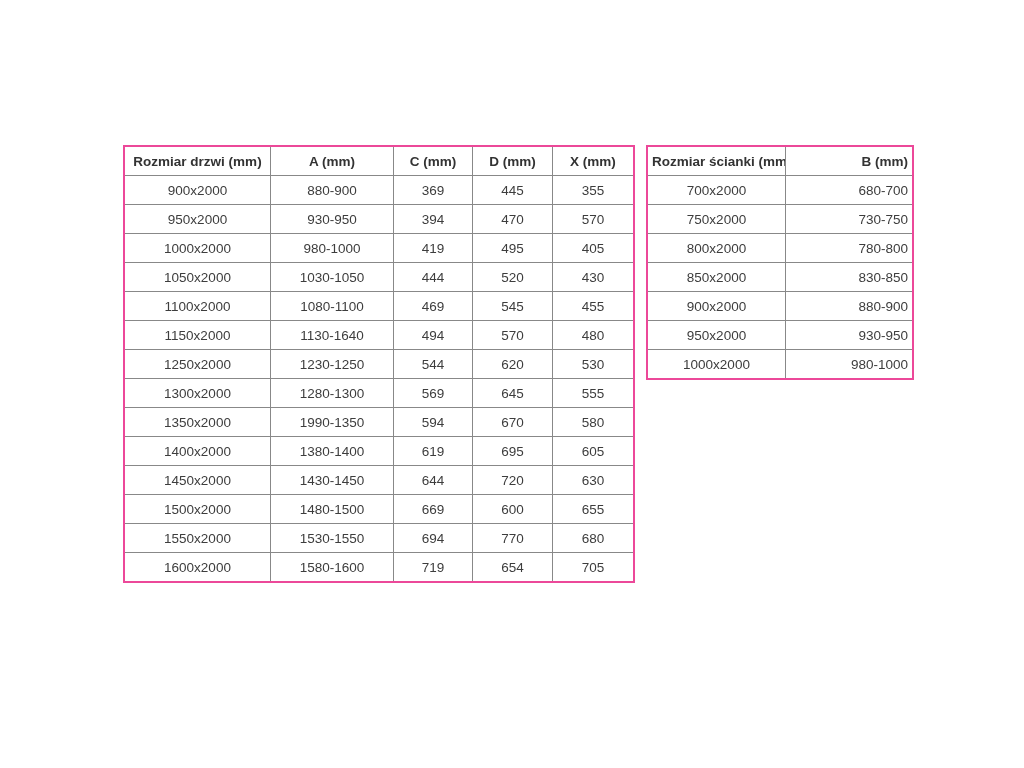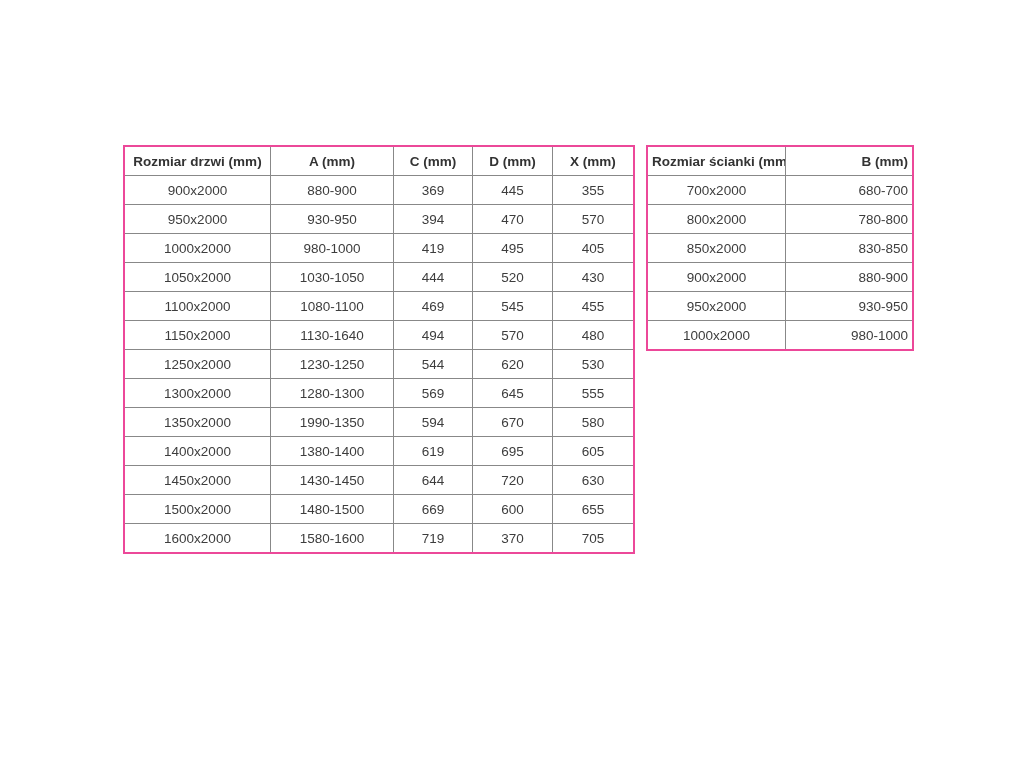--- a/index.html
+++ b/index.html
@@ -155,42 +155,53 @@
           <td>630</td>
         </tr>
         <tr>
           <td>1500x2000</td>
           <td>1480-1500</td>
           <td>669</td>
           <td>600</td>
           <td>655</td>
         </tr>
         <tr>
+          <td>1550x2000</td>
+          <td>1530-1550</td>
+          <td>694</td>
+          <td>770</td>
+          <td>680</td>
+        </tr>
+        <tr>
           <td>1600x2000</td>
           <td>1580-1600</td>
           <td>719</td>
-          <td>370</td>
+          <td>654</td>
           <td>705</td>
         </tr>
       </tbody>
     </table>
 
   <table id="wall-table" class="spec-table">
       <thead>
         <tr>
           <th>Rozmiar ścianki (mm)</th>
           <th>B (mm)</th>
         </tr>
       </thead>
       <tbody>
         <tr>
           <td>700x2000</td>
           <td>680-700</td>
         </tr>
         <tr>
+          <td>750x2000</td>
+          <td>730-750</td>
+        </tr>
+        <tr>
           <td>800x2000</td>
           <td>780-800</td>
         </tr>
         <tr>
           <td>850x2000</td>
           <td>830-850</td>
         </tr>
         <tr>
           <td>900x2000</td>
           <td>880-900</td>

